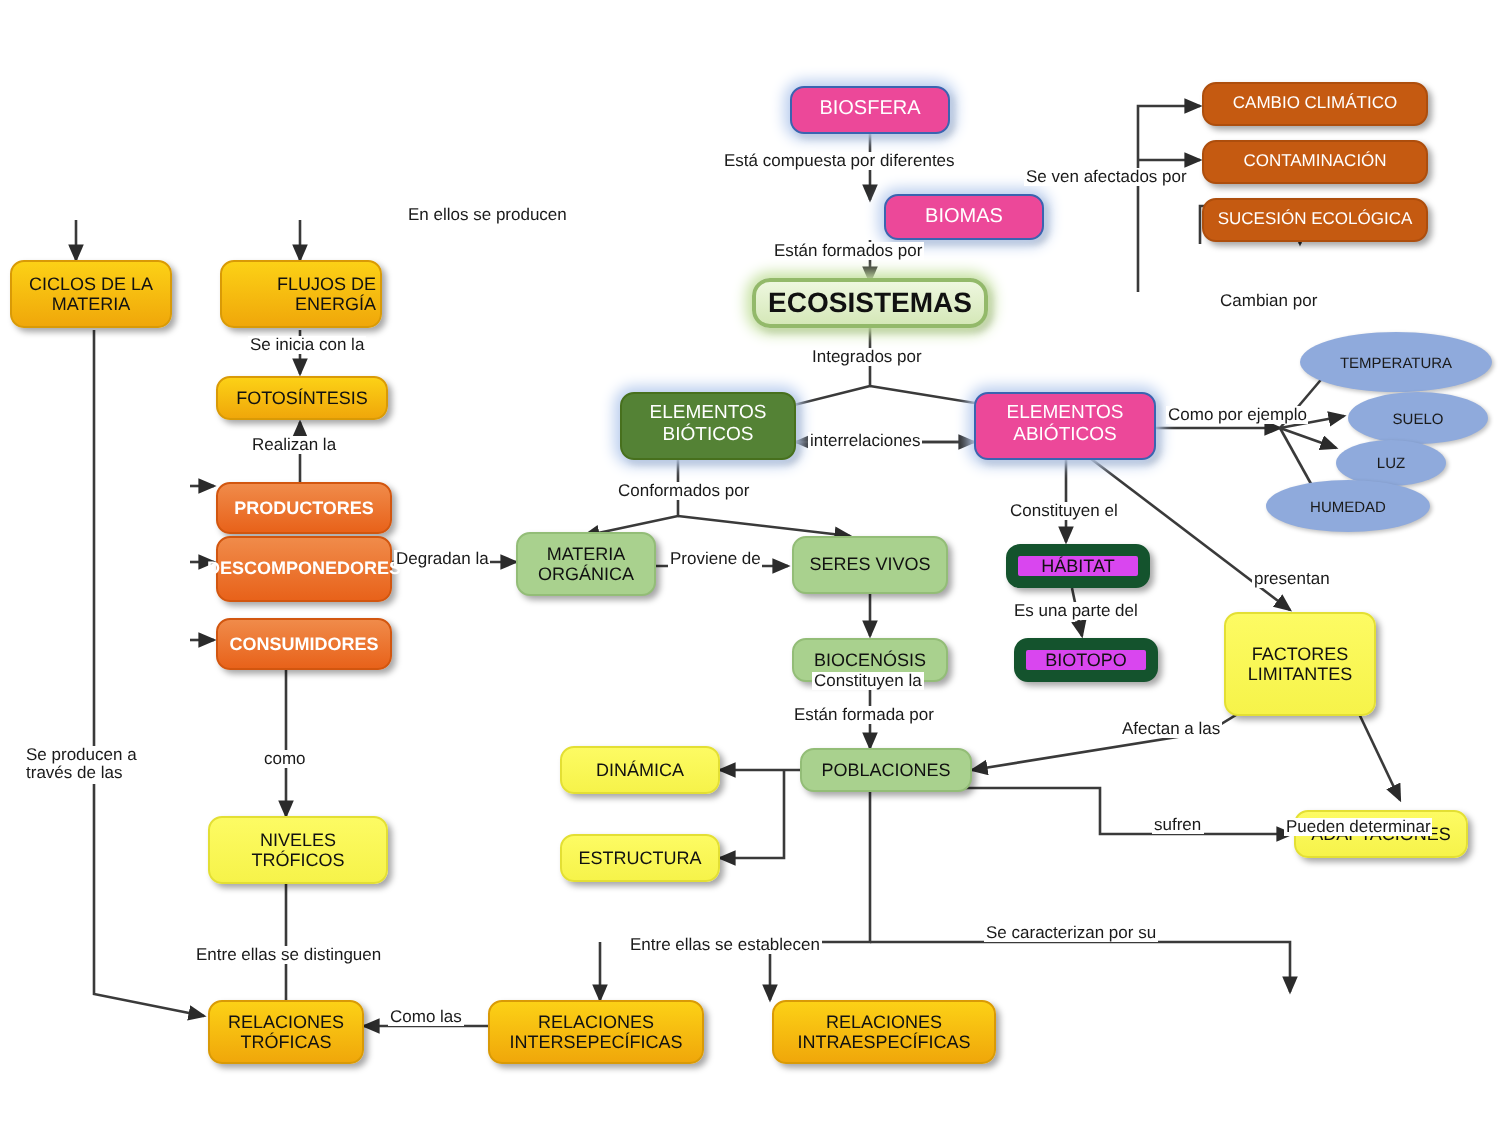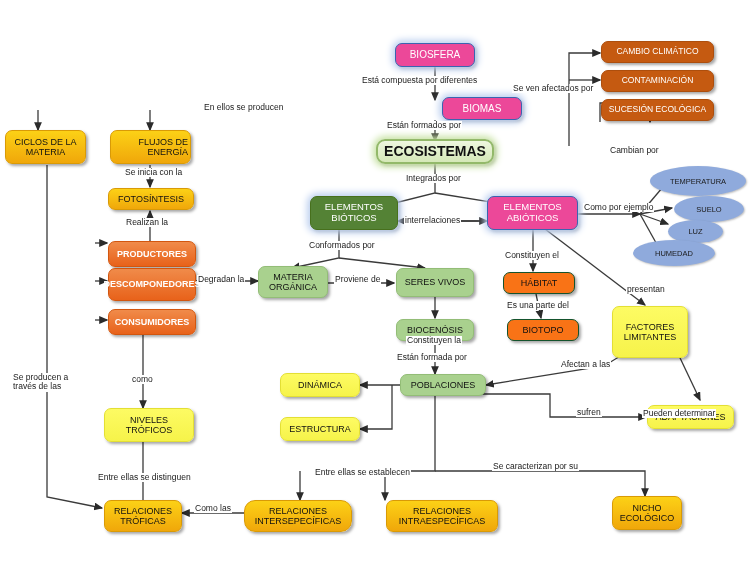--- a/index.html
+++ b/index.html
@@ -17,21 +17,21 @@
            box-shadow:0 0 7px 3px #bdd0ef, 2px 2px 3px rgba(0,0,0,.3);}
   .green  {background:#548235;color:#ffffff;border:1px solid #47701d;
            box-shadow:0 0 7px 3px #bdd0ef, 2px 2px 3px rgba(0,0,0,.3);}
   .eco    {background:linear-gradient(#eef7df,#d5e8b8);color:#111;border:2px solid #93b96a;border-radius:9px;
            box-shadow:0 0 7px 3px #c9e3a6, 2px 2px 3px rgba(0,0,0,.3);font-weight:bold;}
   .darkorange{background:#c55a11;color:#ffffff;border:1px solid #ad4e0d;}
   .orange {background:linear-gradient(#f08b4a,#e8621a);color:#ffffff;border:1px solid #d2560f;font-weight:bold;}
   .amber  {background:linear-gradient(#fcd116,#f0a70a);color:#111;border:1px solid #d99a06;}
   .yellow {background:linear-gradient(#fdfb63,#f6f34a);color:#111;border:1px solid #e3df34;}
   .lightgreen{background:#a9d18e;color:#111;border:1px solid #93bd77;}
-  .lightblue{background:#f97316;color:#111;border:1px solid #14532d;}
+  .lightblue{background:#d946ef;color:#111;border:6px solid #14532d;}
   .ellipse{position:absolute;background:#8faadc;color:#1a1a1a;border-radius:50%;
            display:flex;align-items:center;justify-content:center;text-align:center;z-index:3;
            box-shadow:1px 1px 2px rgba(0,0,0,.25);}
 
   .lbl{position:absolute;color:#1a1a1a;background:#fff;white-space:nowrap;z-index:4;
        padding:0 1px;text-align:center;line-height:1.1;}
   .lbl.multi{white-space:normal;}
 </style>
 </head>
 <body>
@@ -217,31 +217,28 @@
     </div>
 
   <div class="node yellow" style="left:104px;top:408px;width:90px;height:34px;font-size:9px;">
     <span>NIVELES TRÓFICOS</span>
     </div>
 
   <div class="node amber" style="left:104px;top:500px;width:78px;height:32px;font-size:9px;">
     <span>RELACIONES TRÓFICAS</span>
     </div>
 
-  <div class="node amber" style="left:244px;top:500px;width:108px;height:32px;font-size:9px;border-radius:11px;">
+  <div class="node amber" style="left:244px;top:500px;width:108px;height:32px;font-size:9px;">
     <span>RELACIONES INTERSEPECÍFICAS</span>
     </div>
 
   <div class="node amber" style="left:386px;top:500px;width:112px;height:32px;font-size:9px;">
     <span>RELACIONES INTRAESPECÍFICAS</span>
     </div>
 
-  <div class="node amber" style="left:612px;top:496px;width:70px;height:34px;font-size:9px;">
-    <span>NICHO ECOLÓGICO</span>
-    </div>
 
   <div class="ellipse" style="left:650px;top:166px;width:96px;height:30px;font-size:7.5px;">
     <span>TEMPERATURA</span>
     </div>
   <div class="ellipse" style="left:674px;top:196px;width:70px;height:26px;font-size:7.5px;">
     <span>SUELO</span>
     </div>
   <div class="ellipse" style="left:668px;top:220px;width:55px;height:23px;font-size:7.5px;">
     <span>LUZ</span>
     </div>

